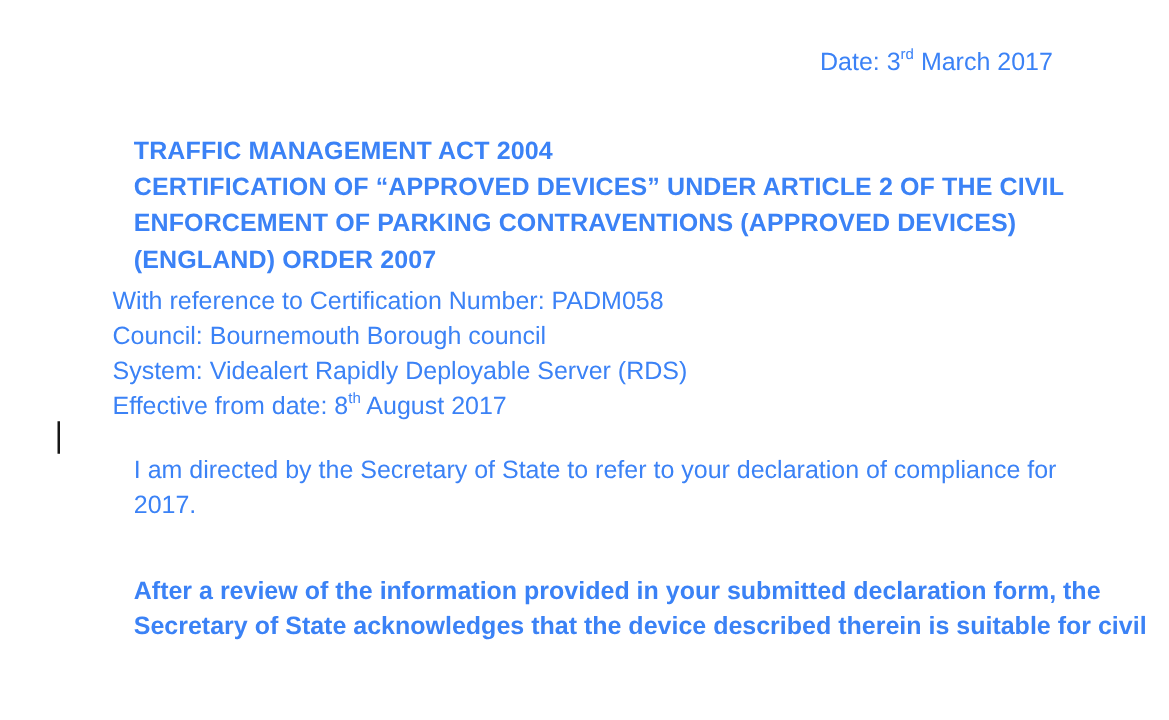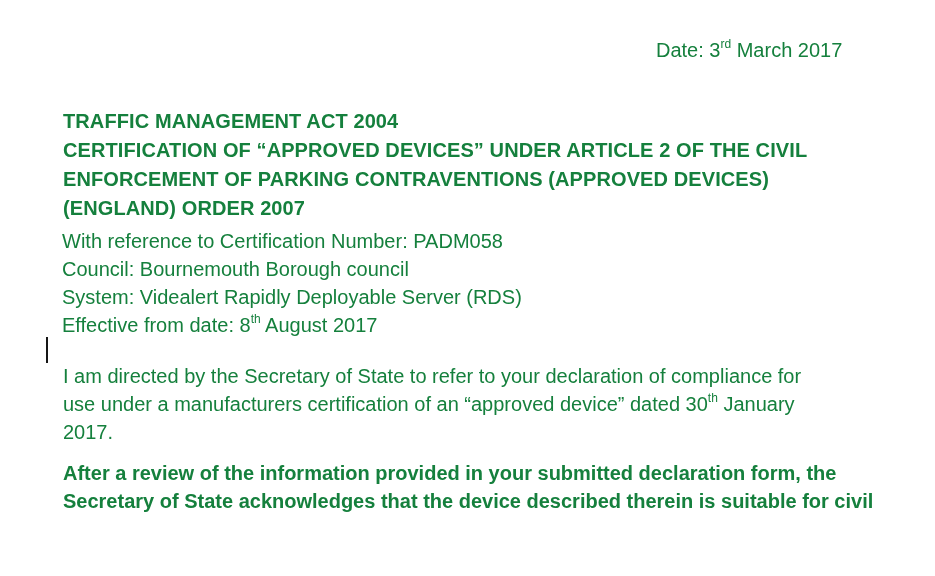--- a/index.html
+++ b/index.html
@@ -7,45 +7,46 @@
     padding: 0;
     background: #ffffff;
   }
   .page {
     position: relative;
     width: 935px;
     height: 576px;
     background: #ffffff;
     overflow: hidden;
     font-family: "Liberation Sans", "DejaVu Sans", sans-serif;
-    color: #15803d;
+    color: #3b82f6;
     font-size: 20px;
   }
   .line {
     white-space: nowrap;
+    margin-left: 44px;
   }
   .date-line {
     position: absolute;
     top: 36px;
     left: 656px;
     line-height: 28px;
     white-space: nowrap;
   }
   .doc-title {
     position: absolute;
     top: 107px;
     left: 63px;
     font-weight: bold;
     line-height: 29px;
     letter-spacing: 0.1px;
   }
   .ref-block {
     position: absolute;
     top: 227px;
-    left: 62px;
+    left: 46px;
     line-height: 28px;
   }
   .para-1 {
     position: absolute;
     top: 362px;
     left: 63px;
     line-height: 28px;
   }
   .para-2 {
     position: absolute;
@@ -91,23 +92,20 @@
     <div class="line">System: Videalert Rapidly Deployable Server (RDS)</div>
     <div class="line">
       <span>Effective from date: 8</span><span class="ord">th</span><span> August 2017</span>
     </div>
   </div>
 
   <div class="caret-mark"></div>
 
   <div class="para-1">
     <div class="line">I am directed by the Secretary of State to refer to your declaration of compliance for</div>
-    <div class="line">
-      <span>use under a manufacturers certification of an “approved device” dated 30</span><span class="ord">th</span><span> January</span>
-    </div>
     <div class="line">2017.</div>
   </div>
 
   <div class="para-2">
     <div class="line">After a review of the information provided in your submitted declaration form, the</div>
     <div class="line">Secretary of State acknowledges that the device described therein is suitable for civil</div>
   </div>
 
 </div>
 

